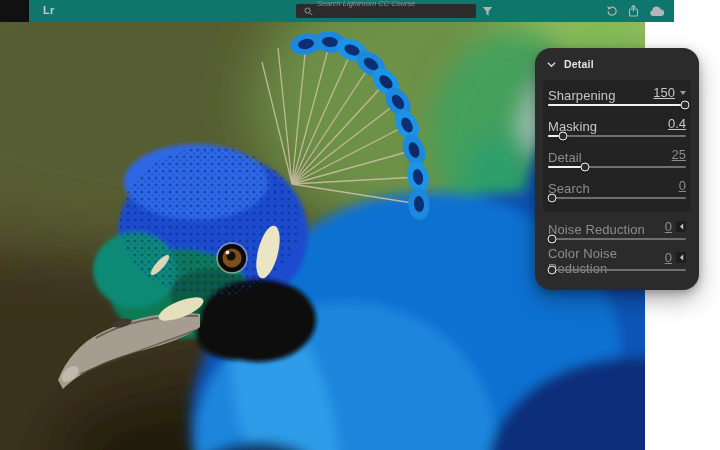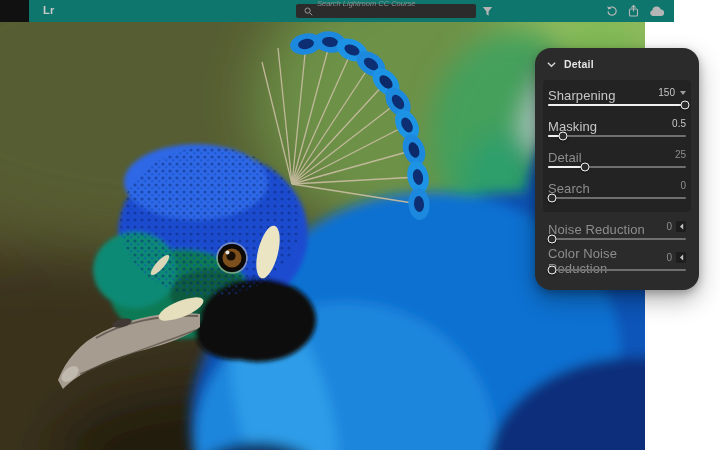--- a/index.html
+++ b/index.html
@@ -47,21 +47,21 @@
 
   .inset-group{
     margin:2px 8px 0;background:#232323;border-radius:4px;
     padding:6px 5px 2px;
   }
   .plain-group{margin:8px 8px 0;padding:0 5px;}
 
   .srow{margin-bottom:2px;}
   .srow-head{display:flex;align-items:center;height:13px;margin-bottom:2px;}
   .slabel{flex:1;font-size:13px;color:#c7c7c7;letter-spacing:.1px;margin-top:6px;}
-  .svalue{font-size:10px;color:#c7c7c7;}
+  .svalue{font-size:13px;color:#c7c7c7;text-decoration:underline;}
   .dim{color:#8d8d8d;}
   .caret{margin-left:5px;}
   .expander{
     margin-left:4px;width:10px;height:11px;border:none;border-radius:2px;
     background:#1d1d1d;display:flex;align-items:center;justify-content:center;
     padding:0;cursor:pointer;
   }
   .track{position:relative;height:2px;background:#6f6f6f;border-radius:1px;margin:5px 0 11px;}
   .fill{position:absolute;left:0;top:0;height:2px;background:#f1f1f1;border-radius:1px;}
   .knob{
@@ -278,21 +278,21 @@
         </div>
         <div class="track">
           <div class="fill" style="width: 99%;"></div>
           <div class="knob" style="left: 99%;"></div>
         </div>
       </div>
 
       <div class="srow">
         <div class="srow-head">
           <span class="slabel">Masking</span>
-          <span class="svalue">0.5</span>
+          <span class="svalue">0.4</span>
         </div>
         <div class="track">
           <div class="fill" style="width: 11%;"></div>
           <div class="knob" style="left: 11%;"></div>
         </div>
       </div>
 
       <div class="srow">
         <div class="srow-head">
           <span class="slabel dim">Detail</span>

